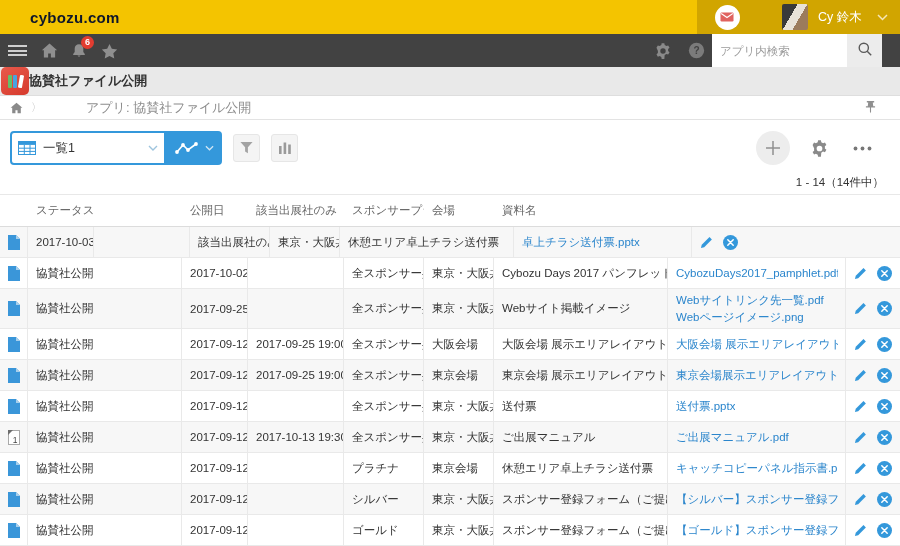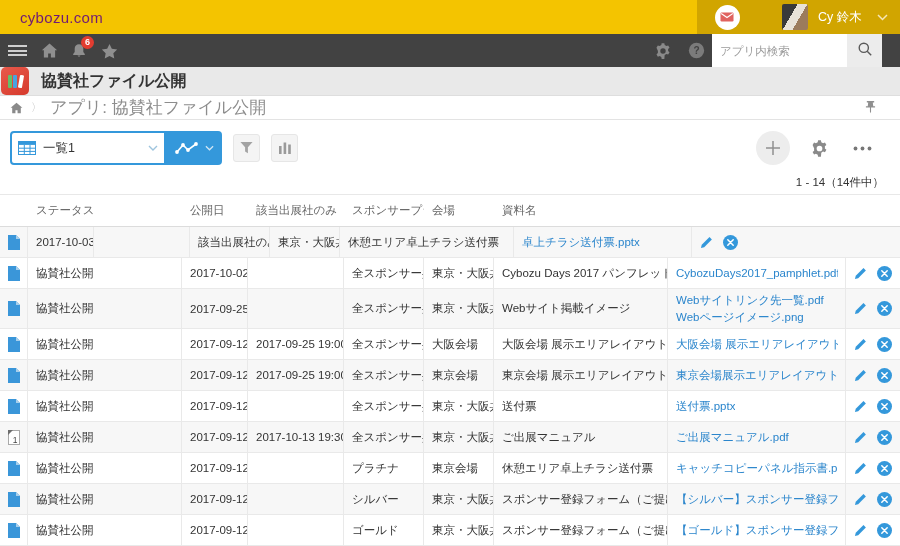--- a/index.html
+++ b/index.html
@@ -1,21 +1,21 @@
 <!DOCTYPE html>
 <html lang="ja"><head>
 <meta charset="utf-8">
 <style>
   * { margin:0; padding:0; box-sizing:border-box; }
   body { font-family:"Liberation Sans","DejaVu Sans",sans-serif; background:#fff; }
   .screen { position:relative; width:900px; height:546px; overflow:hidden; background:#fff; }
 
   
   .topbar { display:flex; height:34px; background:#f4c400; align-items:center; }
-  .brand { color:#701a75; font-size:15px; font-weight:normal; letter-spacing:.3px; padding-left:20px; flex:1; }
+  .brand { color:#0f172a; font-size:15px; font-weight:bold; letter-spacing:.3px; padding-left:30px; flex:1; }
   .top-right { display:flex; align-items:center; height:34px; width:203px; background:#d1a500; }
   .mail-btn { width:60px; display:flex; justify-content:center; cursor:pointer; }
   .mail-circle { width:25px; height:25px; border-radius:50%; background:#fff; display:flex; align-items:center; justify-content:center; }
   .avatar { width:26px; height:26px; border-radius:2px; margin-right:10px;
             background:linear-gradient(120deg,#3a3a3a 0 38%,#e8e2d8 38% 62%,#9b7b5c 62% 100%); }
   .user-name { color:#fff; font-size:12.5px; flex:1; }
   .user-caret { color:#f3e3b0; margin-right:12px; display:flex; }
 
   
   .navbar { display:flex; height:33px; background:#424242; align-items:center; }
@@ -34,26 +34,26 @@
 
   
   .appbar { display:flex; height:29px; background:#e9e9e9; align-items:center; border-bottom:1px solid #dedede; }
   .app-icon { width:28px; height:28px; margin:0 0 0 1px; border-radius:5px; background:linear-gradient(145deg,#e85a4c,#d63a2c);
               display:flex; align-items:center; justify-content:center; cursor:pointer; }
   .app-icon .books { display:flex; gap:1.5px; align-items:flex-end; }
   .app-icon .books i { display:block; width:4px; height:13px; border-radius:1px; }
   .app-icon .b1 { background:#63c06a; }
   .app-icon .b2 { background:#4aa3e0; }
   .app-icon .b3 { background:#ffffff; transform:rotate(10deg); }
-  .app-title { font-size:16px; font-weight:bold; color:#333; margin-left:12px; }
+  .app-title { font-size:13px; font-weight:bold; color:#333; }
 
   
   .breadcrumb { display:flex; height:24px; align-items:center; background:#fff; border-bottom:1px solid #e3e3e3; padding:0 10px; }
   .crumb-sep { color:#c4c4c4; font-size:11px; margin:0 8px; }
-  .crumb-text { font-size:17px; color:#8d8d8d; cursor:pointer; }
+  .crumb-text { font-size:13px; color:#8d8d8d; cursor:pointer;margin-left:36px; }
   .crumb-spacer { flex:1; }
   .pin-btn { display:flex; padding:2px 14px; cursor:pointer; }
 
   
   .toolbar { position:relative; height:51px; background:#fff; }
   .tools { position:absolute; left:10px; top:11px; display:flex; align-items:center; }
   .view-select { display:flex; align-items:center; width:156px; height:34px; background:#fff;
                  border:2px solid #3498db; border-radius:4px 0 0 4px; padding:0 6px; cursor:pointer; }
   .view-label { font-size:12.5px; color:#333; margin-left:7px; flex:1; }
   .graph-btn { display:flex; align-items:center; justify-content:center; gap:6px; width:56px; height:34px;

